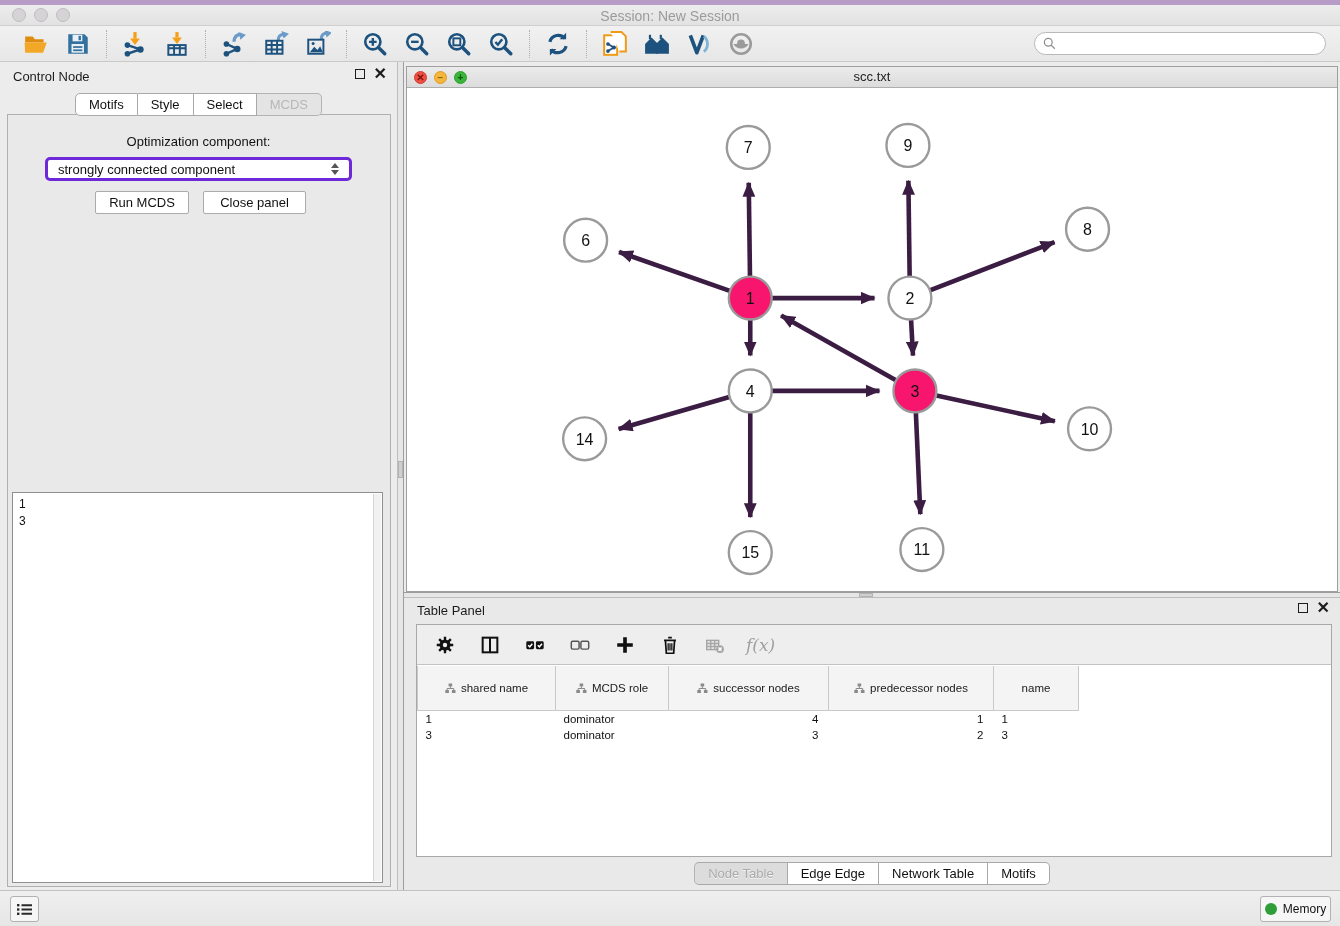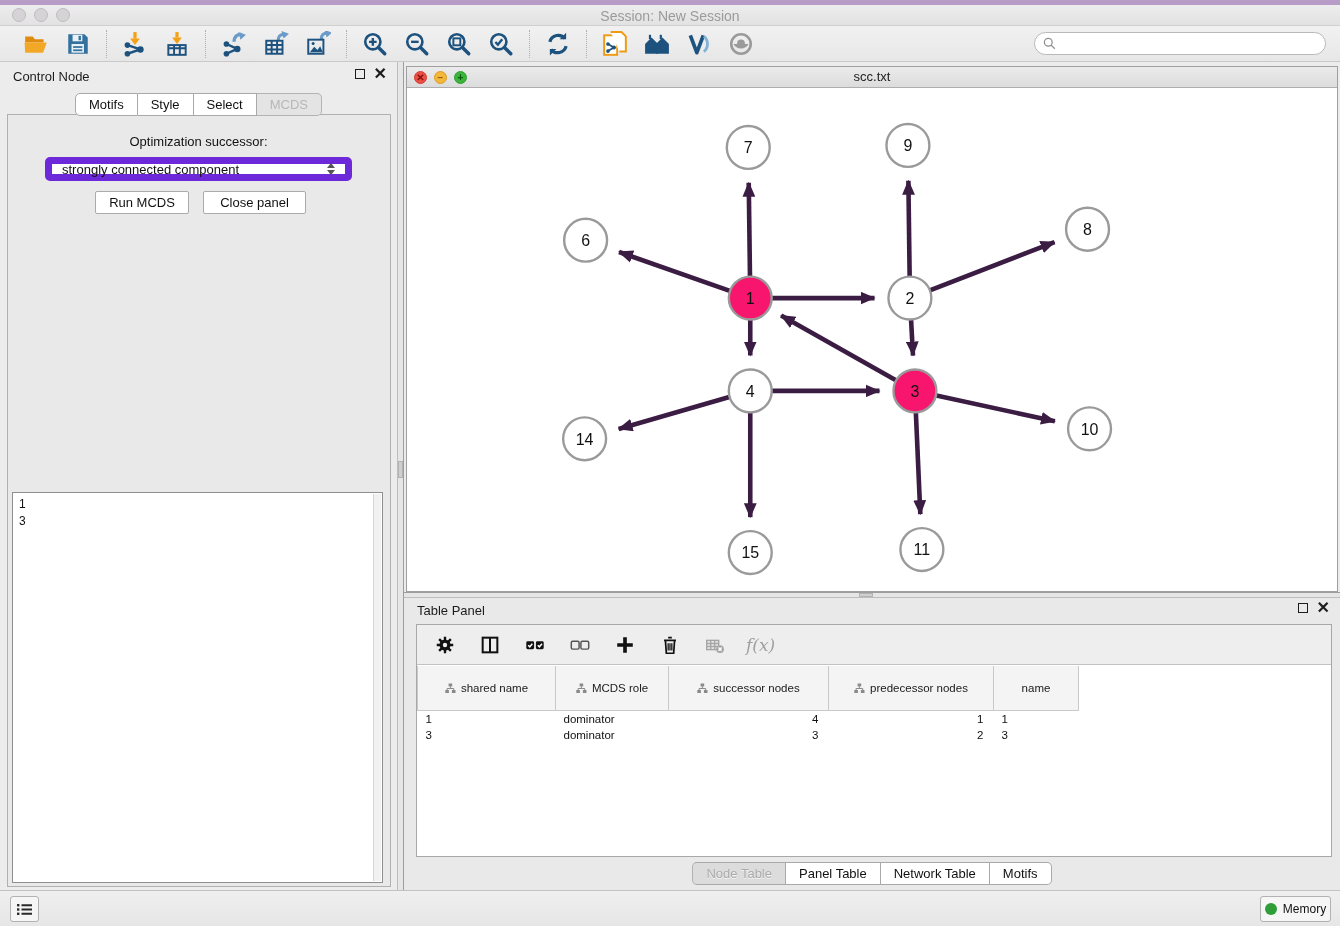--- a/index.html
+++ b/index.html
@@ -29,21 +29,21 @@
   .panel-title { position:absolute; left:13px; top:3px; font-size:13px; color:#1c1c1c; }
   .wbtns { position:absolute; right:10px; top:3px; display:flex; gap:9px; align-items:center; }
   .float-ic { width:10px; height:10px; border:1.6px solid #1c1c1c; display:inline-block; }
   .close-ic { font-size:16px; font-weight:bold; color:#1c1c1c; line-height:10px; }
   .tabrow { position:absolute; left:0; right:0; top:31px; height:22px; text-align:center; z-index:3; }
   .tab { display:inline-block; background:#fff; border:1px solid #a9a9a9; border-left:none; padding:3px 13px 3px; font-size:13px; color:#111; vertical-align:top; }
   .tab.first { border-left:1px solid #a9a9a9; border-radius:5px 0 0 5px; }
   .tab.disabled { background:#e4e4e4; color:#b7b7b7; border-color:#b3b3b3; border-radius:0 5px 5px 0; }
   .cbox { position:absolute; left:7px; right:6px; top:52px; bottom:3px; background:#e9e9e9; border:1px solid #b0b0b0; }
   .optlabel { position:absolute; left:0; right:0; top:72px; text-align:center; font-size:13px; color:#111; }
-  .select { position:absolute; left:45px; width:307px; top:95px; height:24px; background:#fff; border:7px solid #6d28d9; border-radius:5px; font-size:13px; color:#111; display:flex; align-items:center; padding:0 10px; }
+  .select { position:absolute; left:45px; width:307px; top:95px; height:24px; background:#fff; border:3px solid #6d28d9; border-radius:5px; font-size:13px; color:#111; display:flex; align-items:center; padding:0 10px; }
   .select .stepper { margin-left:auto; display:flex; flex-direction:column; gap:2px; align-items:center; }
   .stepper i { display:block; width:0; height:0; border-left:4px solid transparent; border-right:4px solid transparent; }
   .stepper .up { border-bottom:5px solid #555; }
   .stepper .down { border-top:5px solid #555; }
   .btn { position:absolute; top:129px; height:23px; background:#fff; border:1px solid #ababab; border-radius:2px; font-size:13px; color:#111; text-align:center; line-height:21px; }
   .btn.run { left:95px; width:94px; }
   .btn.closep { left:203px; width:103px; }
   .resultbox { position:absolute; left:12px; right:14px; top:430px; bottom:7px; border:1px solid #8f8f8f; background:#fff; }
   .result-lines { position:absolute; inset:3px 10px 3px 6px; font-size:12px; color:#111; line-height:17px; }
   .result-scroll { position:absolute; right:1px; top:1px; bottom:1px; width:8px; background:#f1f1f1; border-left:1px solid #d5d5d5; }
@@ -263,21 +263,21 @@
       <span class="panel-title">Control Node</span>
       <span class="wbtns">
         <span class="float-ic"></span>
         <span class="close-ic">✕</span>
       </span>
     </div>
     <div class="tabrow">
       <span class="tab first">Motifs</span><span class="tab">Style</span><span class="tab">Select</span><span class="tab disabled">MCDS</span>
     </div>
     <div class="cbox"></div>
-    <div class="optlabel">Optimization successor:</div>
+    <div class="optlabel">Optimization component:</div>
     <div class="select">
       <span>strongly connected component</span>
       <span class="stepper">
           <i class="up"></i>
           <i class="down"></i>
         </span>
     </div>
     <div class="btn run">Run MCDS</div>
     <div class="btn closep">Close panel</div>
     <div class="resultbox">
@@ -526,21 +526,21 @@
             <td>3</td>
               <td>dominator</td>
               <td class="r">3</td>
               <td class="r">2</td>
               <td>3</td>
           </tr>
         </tbody>
       </table>
     </div>
     <div class="tp-tabs">
-      <span class="tab selfirst">Node Table</span><span class="tab">Panel Table</span><span class="tab">Network Table</span><span class="tab last">Motifs</span>
+      <span class="tab selfirst">Node Table</span><span class="tab">Edge Edge</span><span class="tab">Network Table</span><span class="tab last">Motifs</span>
     </div>
   </div>
 
   <div class="statusbar">
     <div class="sbtn list">
       <svg width="17" height="15" viewBox="0 0 17 15">
           <g fill="#2b2b2b">
             <rect x="1" y="2" width="2.4" height="2.4"></rect>
             <rect x="1" y="6.3" width="2.4" height="2.4"></rect>
             <rect x="1" y="10.6" width="2.4" height="2.4"></rect>

